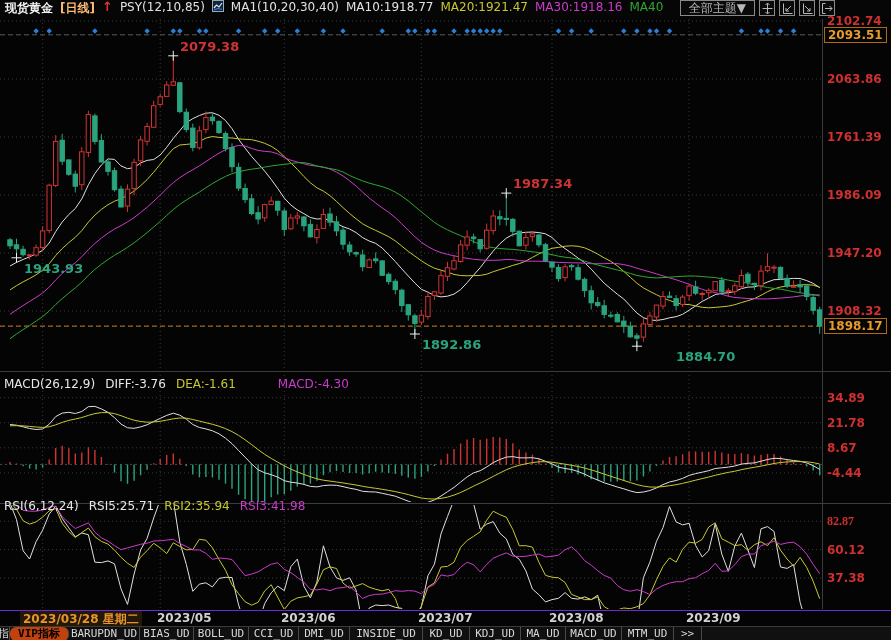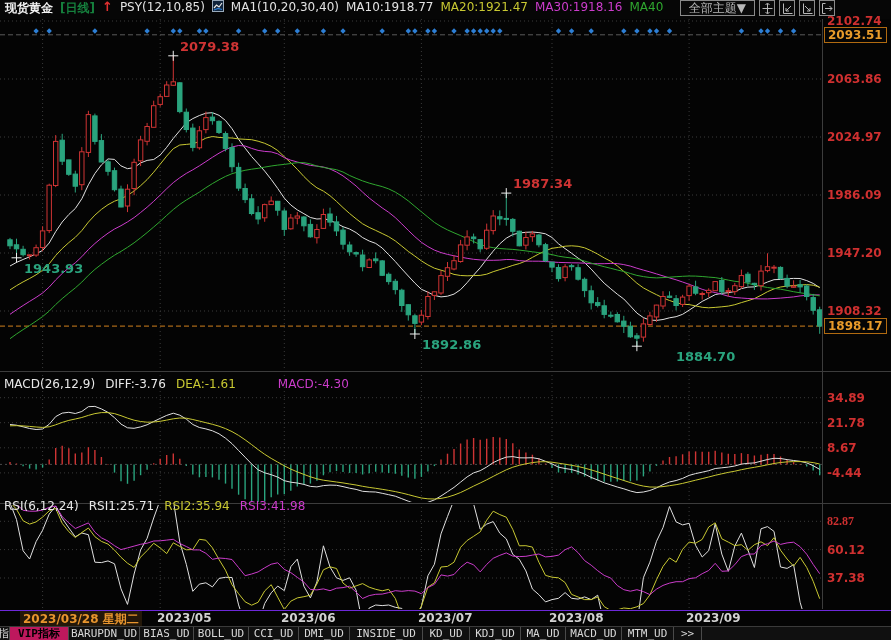--- a/index.html
+++ b/index.html
@@ -2,21 +2,21 @@
 <html><head>
 <meta charset="utf-8">
 <style>
   html,body{margin:0;padding:0;background:#000;}
   #app{position:relative;width:891px;height:640px;background:#040404;overflow:hidden;
        font-family:"DejaVu Sans",sans-serif;font-size:12px;color:#ddd;}
   
   #header{position:absolute;left:0;top:0;width:891px;height:19px;background:#060606;
           display:flex;align-items:flex-start;gap:7px;padding-left:5px;box-sizing:border-box;white-space:nowrap;}
   #header .sym{color:#f2f2f2;font-weight:bold;}
-  #header .period{color:#15803d;font-weight:bold;}
+  #header .period{color:#fdba74;font-weight:bold;}
   #header .up-arrow{color:#e03030;font-weight:bold;font-size:13px;line-height:13px;}
   #header .w{color:#e2e2e2;}
   #header .y{color:#c8c832;}
   #header .m{color:#cb3ccb;}
   #header .g{color:#2fa72f;}
   #hdr-right{margin-left:auto;display:flex;align-items:center;gap:4px;padding-right:56px;}
   #theme-btn{border:1px solid #8a8a8a;color:#b8b8b8;padding:0 8px;height:14px;line-height:14px;
              background:#0a0a0a;cursor:pointer;}
   .icon-btn{width:14px;height:14px;border:1px solid #8a8a8a;background:#0a0a0a;display:flex;
             align-items:center;justify-content:center;cursor:pointer;}
@@ -33,21 +33,21 @@
   
   #xaxis{position:absolute;left:0;top:610px;width:891px;height:15px;background:#040404;border-top:1px solid #6d28d9;}
   #date-info{position:absolute;left:20px;top:0;color:#e8952e;font-weight:bold;font-size:12px;
              background:rgba(232,149,46,.14);padding:0 3px;}
   
   #tabbar{position:absolute;left:0;top:626px;width:891px;height:14px;background:#101010;
           display:flex;border-top:1px solid #3a3a3a;}
   .tab{height:14px;line-height:14px;text-align:center;color:#d8d8d8;overflow:hidden;
        font-family:"DejaVu Sans Mono",monospace;font-size:11px;border-right:1px solid #4a4a4a;
        box-sizing:border-box;cursor:pointer;flex:0 0 auto;}
-  .tab.active{background:#be185d;color:#000;font-weight:bold;}
+  .tab.active{background:#c2410c;color:#000;font-weight:bold;border-radius:6px;}
   #chart-host{position:absolute;left:0;top:19px;z-index:1;}
 </style>
 </head>
 <body>
 
 <div id="app">
 
   <div id="header">
     <span class="sym">现货黄金</span>
     <span class="period">[日线]</span>
@@ -582,21 +582,21 @@
 
   <div class="ind-row" style="top:377px;">
     <span style="color:#e8e8e8;">MACD(26,12,9)</span>
     <span style="color:#e8e8e8;">DIFF:-3.76</span>
     <span style="color:#c8c832;">DEA:-1.61</span>
     <span style="color:#cb3ccb;padding-left:32px;">MACD:-4.30</span>
   </div>
 
   <div class="ind-row" style="top:499px;">
     <span style="color:#e8e8e8;">RSI(6,12,24)</span>
-    <span style="color:#e8e8e8;">RSI1:25.71</span>
+    <span style="color:#e8e8e8;">RSI5:25.71</span>
     <span style="color:#c8c832;">RSI2:35.94</span>
     <span style="color:#cb3ccb;">RSI3:41.98</span>
   </div>
 
   <div id="xaxis">
     <span id="date-info">2023/03/28 星期二</span>
   <div class="month-lbl" style="left: 157px;">2023/05</div>
       <div class="month-lbl" style="left: 281px;">2023/06</div>
       <div class="month-lbl" style="left: 418px;">2023/07</div>
       <div class="month-lbl" style="left: 549px;">2023/08</div>
@@ -618,21 +618,21 @@
       <div class="tab" style="width: 51px;"><span>KDJ_UD</span></div>
       <div class="tab" style="width: 45px;"><span>MA_UD</span></div>
       <div class="tab" style="width: 56px;"><span>MACD_UD</span></div>
       <div class="tab" style="width: 52px;"><span>MTM_UD</span></div>
       <div class="tab" style="width: 28px;"><span>&gt;&gt;</span></div>
     </div>
 
   <div id="labels">
       <div class="tick" style="top: 14px; left: 827px;">2102.74</div>
       <div class="tick" style="top: 72px; left: 827px;">2063.86</div>
-      <div class="tick" style="top: 130px; left: 827px;">2024.97</div>
+      <div class="tick" style="top: 130px; left: 827px;">1761.39</div>
       <div class="tick" style="top: 188px; left: 827px;">1986.09</div>
       <div class="tick" style="top: 246px; left: 827px;">1947.20</div>
       <div class="tick" style="top: 304px; left: 827px;">1908.32</div>
       <div class="tick" style="top: 391px; left: 827px;">34.89</div>
       <div class="tick" style="top: 416px; left: 827px;">21.78</div>
       <div class="tick" style="top: 441px; left: 827px;">8.67</div>
       <div class="tick" style="top: 466px; left: 827px;">-4.44</div>
       <div class="tick" style="top: 514px; left: 827px; font-family: Liberation Serif, serif;">82.87</div>
       <div class="tick" style="top: 543px; left: 827px;">60.12</div>
       <div class="tick" style="top: 571px; left: 827px;">37.38</div>

